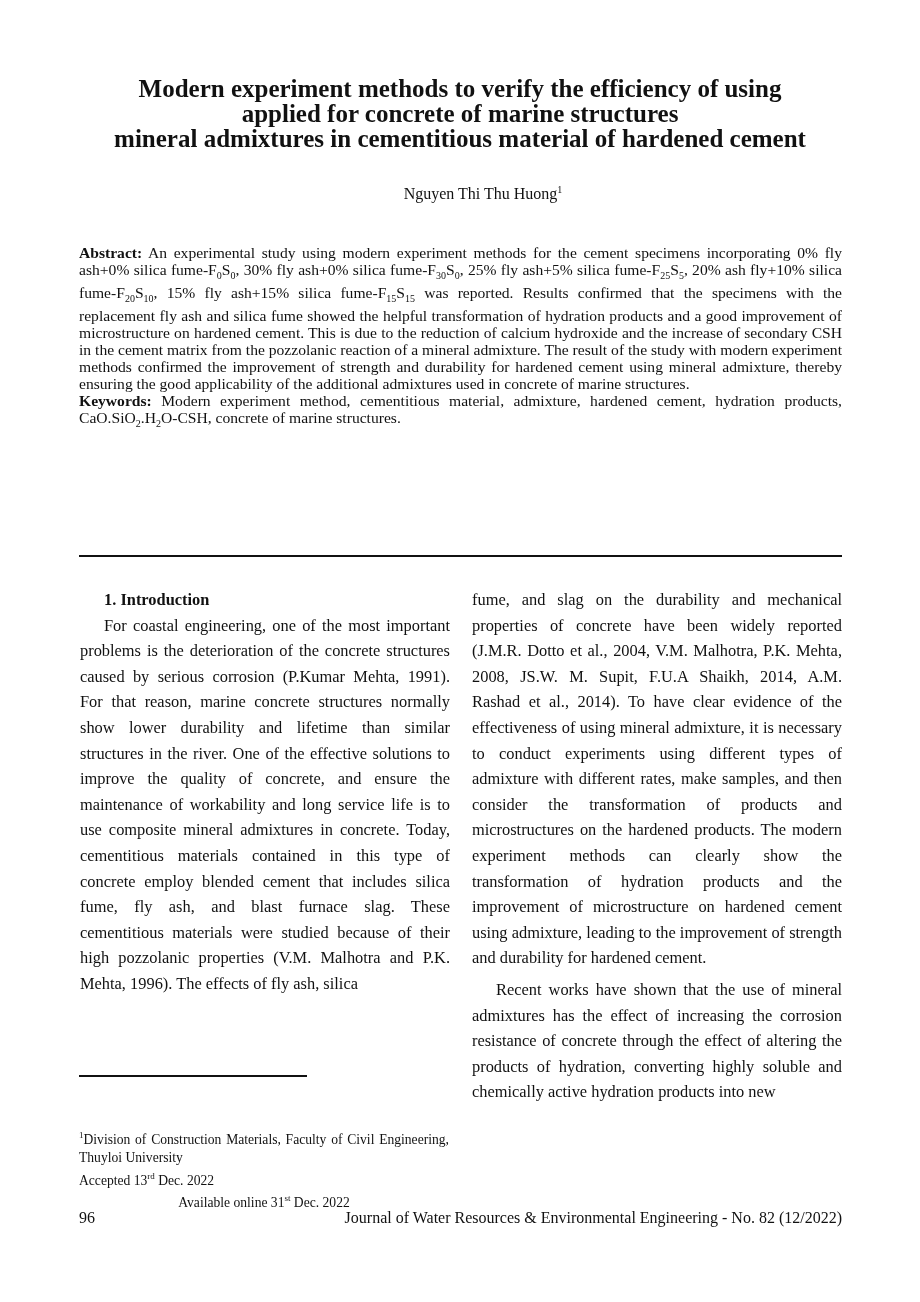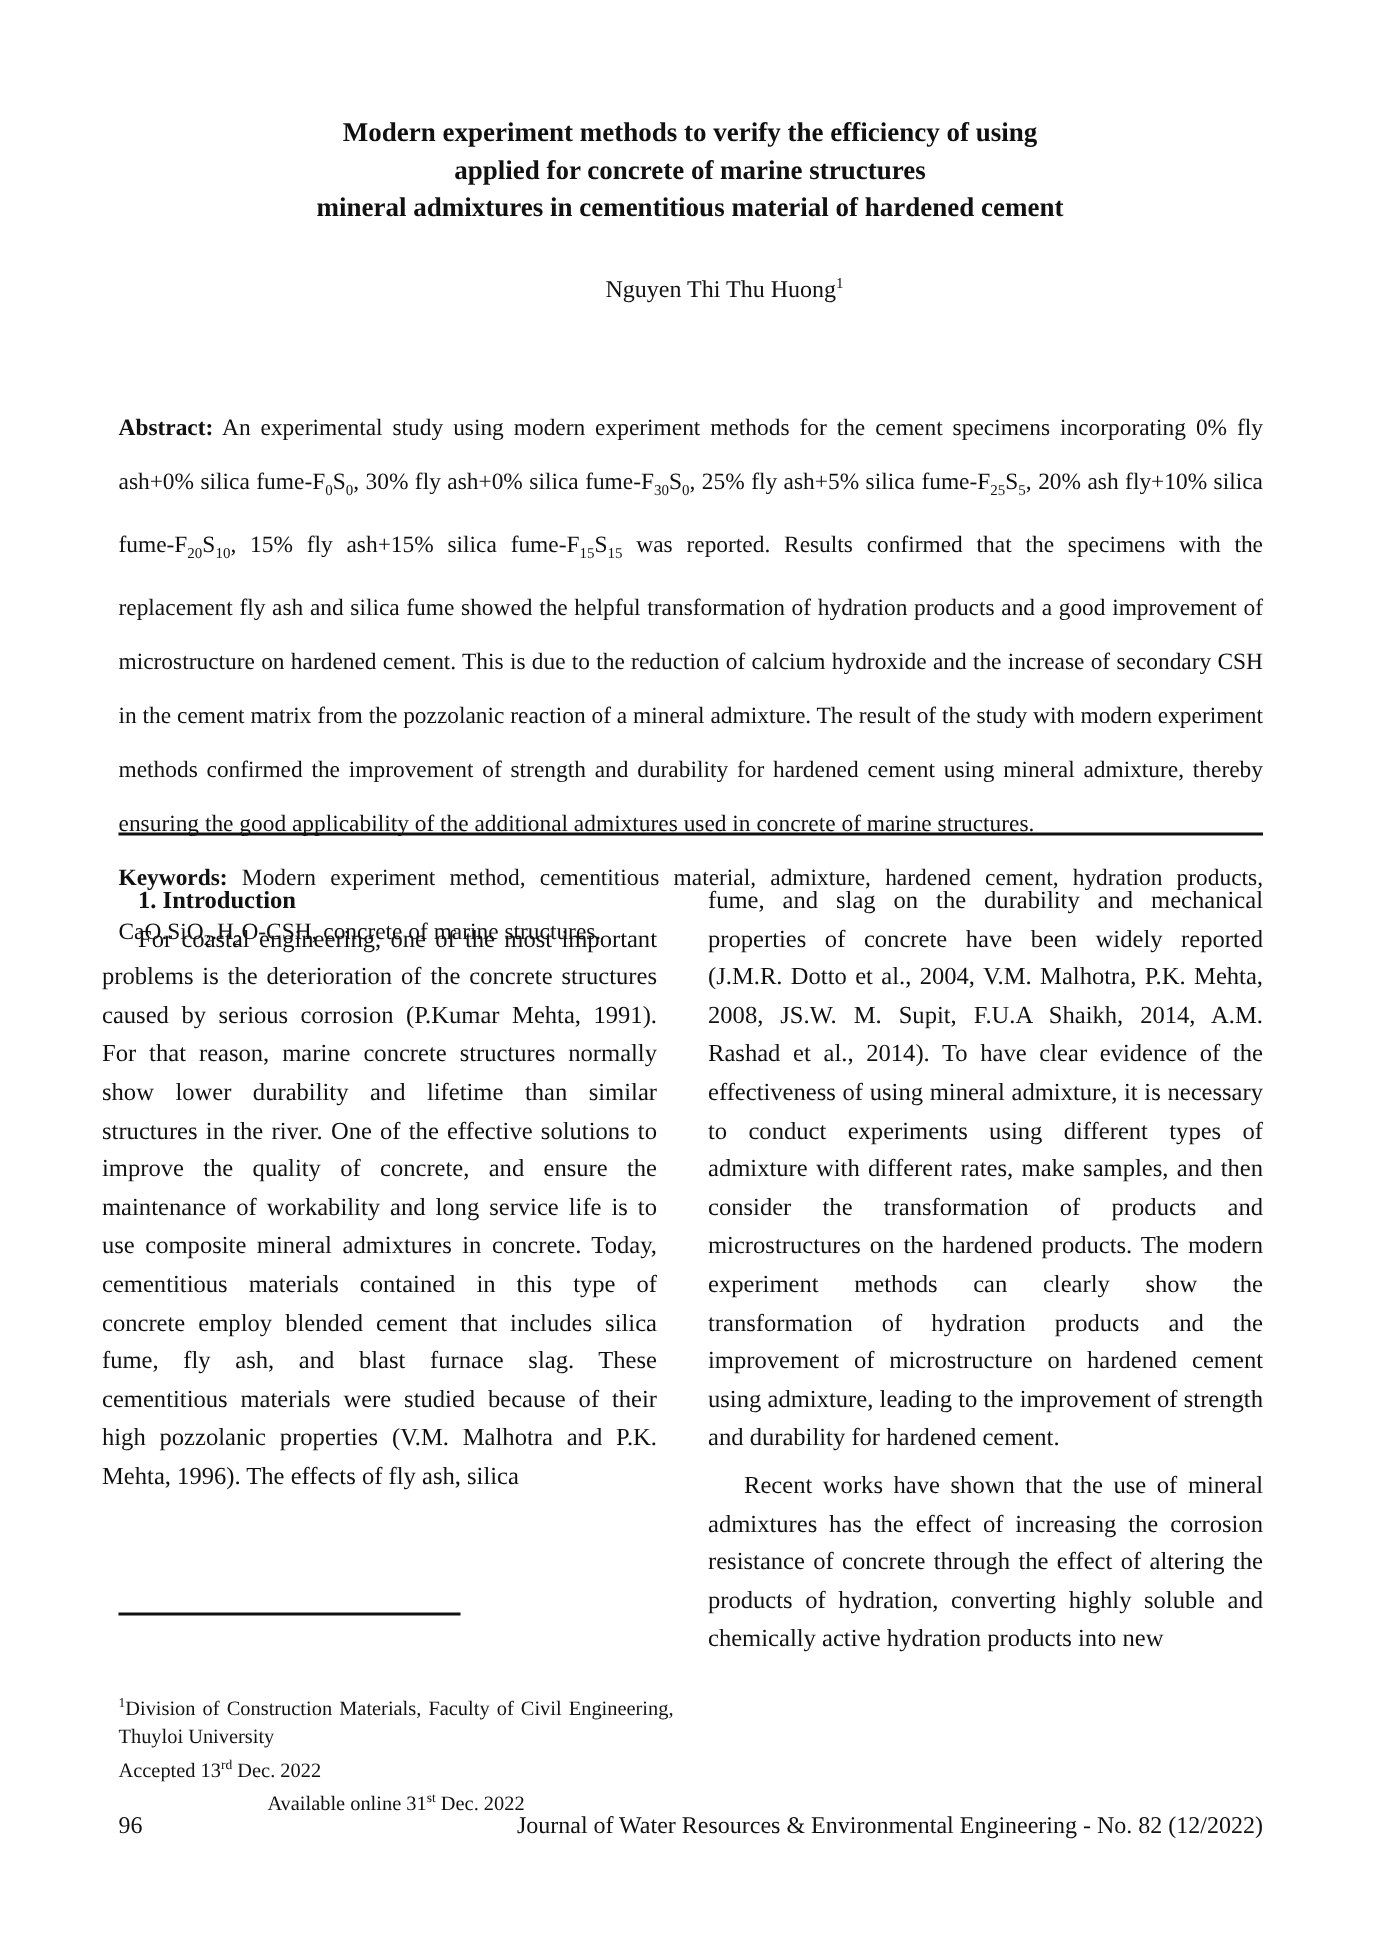--- a/index.html
+++ b/index.html
@@ -1,20 +1,20 @@
 <!DOCTYPE html>
 <html><head>
 <meta charset="utf-8">
 <style>
   html, body { margin: 0; padding: 0; background: #ffffff; }
   body { width: 920px; height: 1302px; position: relative; overflow: hidden; font-family: "Liberation Serif", serif; color: #111; }
-  .title { position: absolute; left: 100px; top: 76px; width: 720px; text-align: center; font-weight: bold; font-size: 18px; line-height: 25px; }
+  .title { position: absolute; left: 100px; top: 76px; width: 720px; text-align: center; font-weight: bold; font-size: 25px; line-height: 25px; }
   .author { position: absolute; left: 0; top: 184px; width: 920px; text-align: center; font-size: 16px; padding-left: 23px; }
   .author sup { font-size: 10px; }
-  .abstract { position: absolute; left: 79px; top: 244px; width: 763px; font-size: 15.6px; line-height: 36px; text-align: justify; margin-top: 24px; }
+  .abstract { position: absolute; left: 79px; top: 244px; width: 763px; font-size: 15.6px; line-height: 17px; text-align: justify; }
   .abstract b { font-weight: bold; }
   .rule { position: absolute; left: 79px; width: 763px; height: 2px; background: #111; }
   .col { position: absolute; top: 587px; width: 370px; font-size: 16.4px; line-height: 25.6px; text-align: justify; }
   .col p { margin: 0; text-indent: 24px; }
   .col h3 { margin: 0; font-size: 16.4px; font-weight: bold; padding-left: 24px; line-height: 25.6px; }
   .fnrule { position: absolute; left: 79px; top: 1075px; width: 228px; height: 2px; background: #111; }
   .footnote { position: absolute; left: 79px; top: 1126px; width: 370px; font-size: 13.6px; line-height: 18px; text-align: justify; }
   .footnote sup { font-size: 9px; }
   .footer { position: absolute; top: 1209px; font-size: 16px; }
   sub { font-size: 10px; }
@@ -32,21 +32,21 @@
   <span>Nguyen Thi Thu Huong</span><sup>1</sup>
 </div>
 
 <div class="abstract">
   <div><b>Abstract:</b><span> An experimental study using modern experiment methods for the cement specimens incorporating 0% fly ash+0% silica fume-F</span><sub>0</sub><span>S</span><sub>0</sub><span>, 30% fly ash+0% silica fume-F</span><sub>30</sub><span>S</span><sub>0</sub><span>, 25% fly ash+5% silica fume-F</span><sub>25</sub><span>S</span><sub>5</sub><span>, 20% ash fly+10% silica fume-F</span><sub>20</sub><span>S</span><sub>10</sub><span>, 15% fly ash+15% silica fume-F</span><sub>15</sub><span>S</span><sub>15</sub><span>  was reported.  Results confirmed that the specimens with the replacement fly ash and silica fume showed the helpful transformation of hydration products and a good improvement of microstructure on hardened cement. This is due to the reduction of calcium hydroxide and the increase of secondary CSH in the cement matrix from the pozzolanic reaction of a mineral admixture. The result of the study with modern experiment methods confirmed the improvement of strength and durability for hardened cement using mineral admixture, thereby ensuring the good applicability of the additional admixtures used in concrete of marine structures.</span></div>
   <div><b>Keywords:</b><span> Modern experiment method, cementitious material, admixture, hardened cement, hydration products, CaO.SiO</span><sub>2</sub><span>.H</span><sub>2</sub><span>O-CSH, concrete of marine structures.</span></div>
 </div>
 
 <div class="rule" style="top:555px;"></div>
 
-<div class="col" style="left:68px;">
+<div class="col" style="left:80px;">
   <h3>1. Introduction</h3>
   <p>For coastal engineering, one of the most important problems is the deterioration of the concrete structures caused by serious corrosion (P.Kumar Mehta, 1991). For that reason, marine concrete structures normally show lower durability and lifetime than similar structures in the river. One of the effective solutions to improve the quality of concrete, and ensure the maintenance of workability and long service life is to use composite mineral admixtures in concrete. Today, cementitious materials contained in this type of concrete employ blended cement that includes silica fume, fly ash, and blast furnace slag. These cementitious materials were studied because of their high pozzolanic properties (V.M. Malhotra and P.K. Mehta, 1996). The effects of fly ash, silica</p>
 </div>
 
 <div class="col" style="left:472px;">
   <p style="text-indent:0;">fume, and slag on the durability and mechanical properties of concrete have been widely reported (J.M.R.  Dotto et al., 2004, V.M. Malhotra, P.K. Mehta, 2008, JS.W. M. Supit, F.U.A Shaikh, 2014, A.M. Rashad et al., 2014). To have clear evidence of the effectiveness of using mineral admixture, it is necessary to conduct experiments using different types of admixture with different rates, make samples, and then consider the transformation of products and microstructures on the hardened products. The modern experiment methods can clearly show the transformation of hydration products and the improvement of microstructure on hardened cement using admixture, leading to the improvement of strength and durability for hardened cement.</p>
   <p style="margin-top:6px;">Recent works have shown that the use of mineral admixtures has the effect of increasing the corrosion resistance of concrete through the effect of altering the products of hydration, converting highly soluble and chemically active hydration products into new</p>
 </div>
 
 <div class="fnrule"></div>

